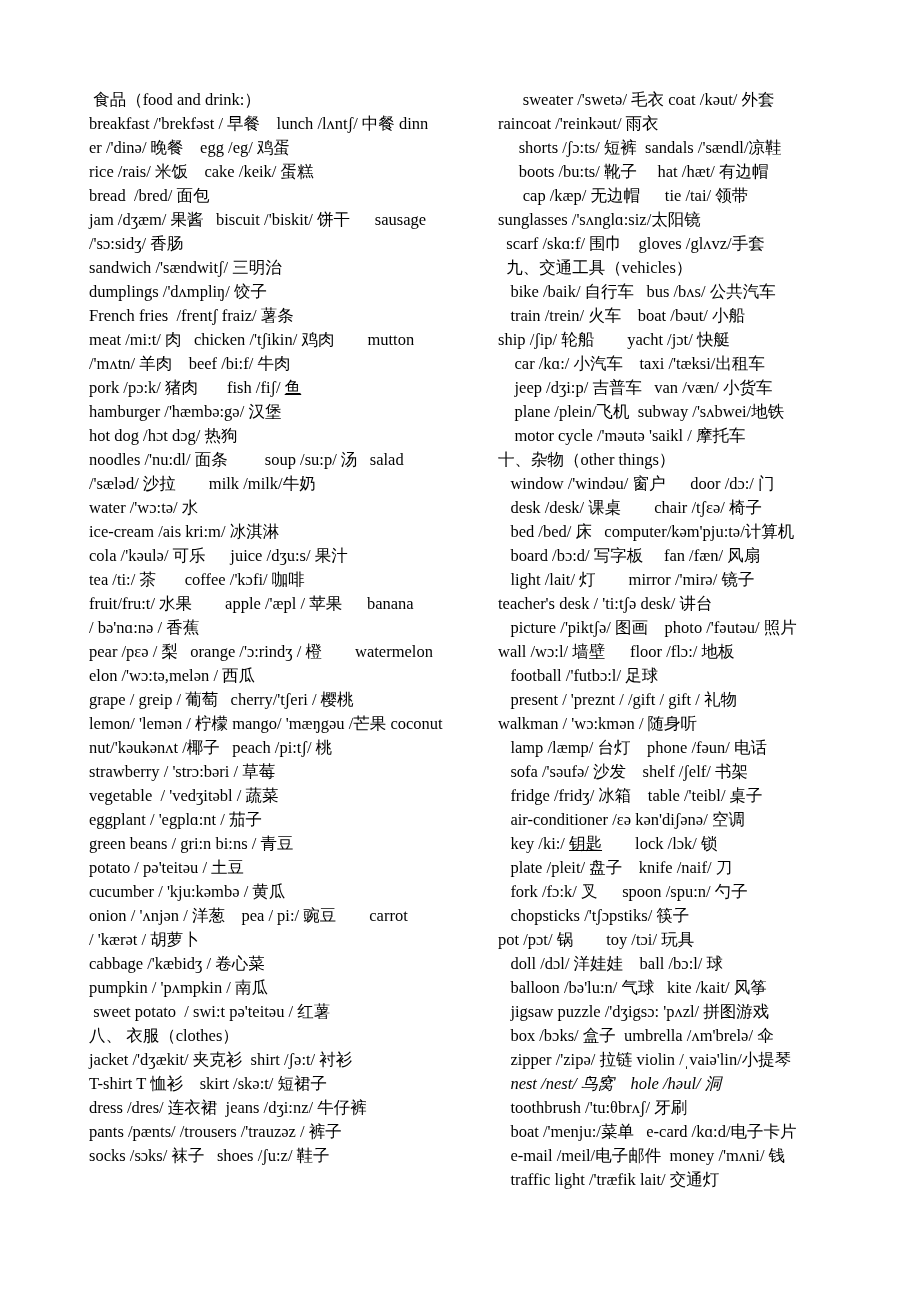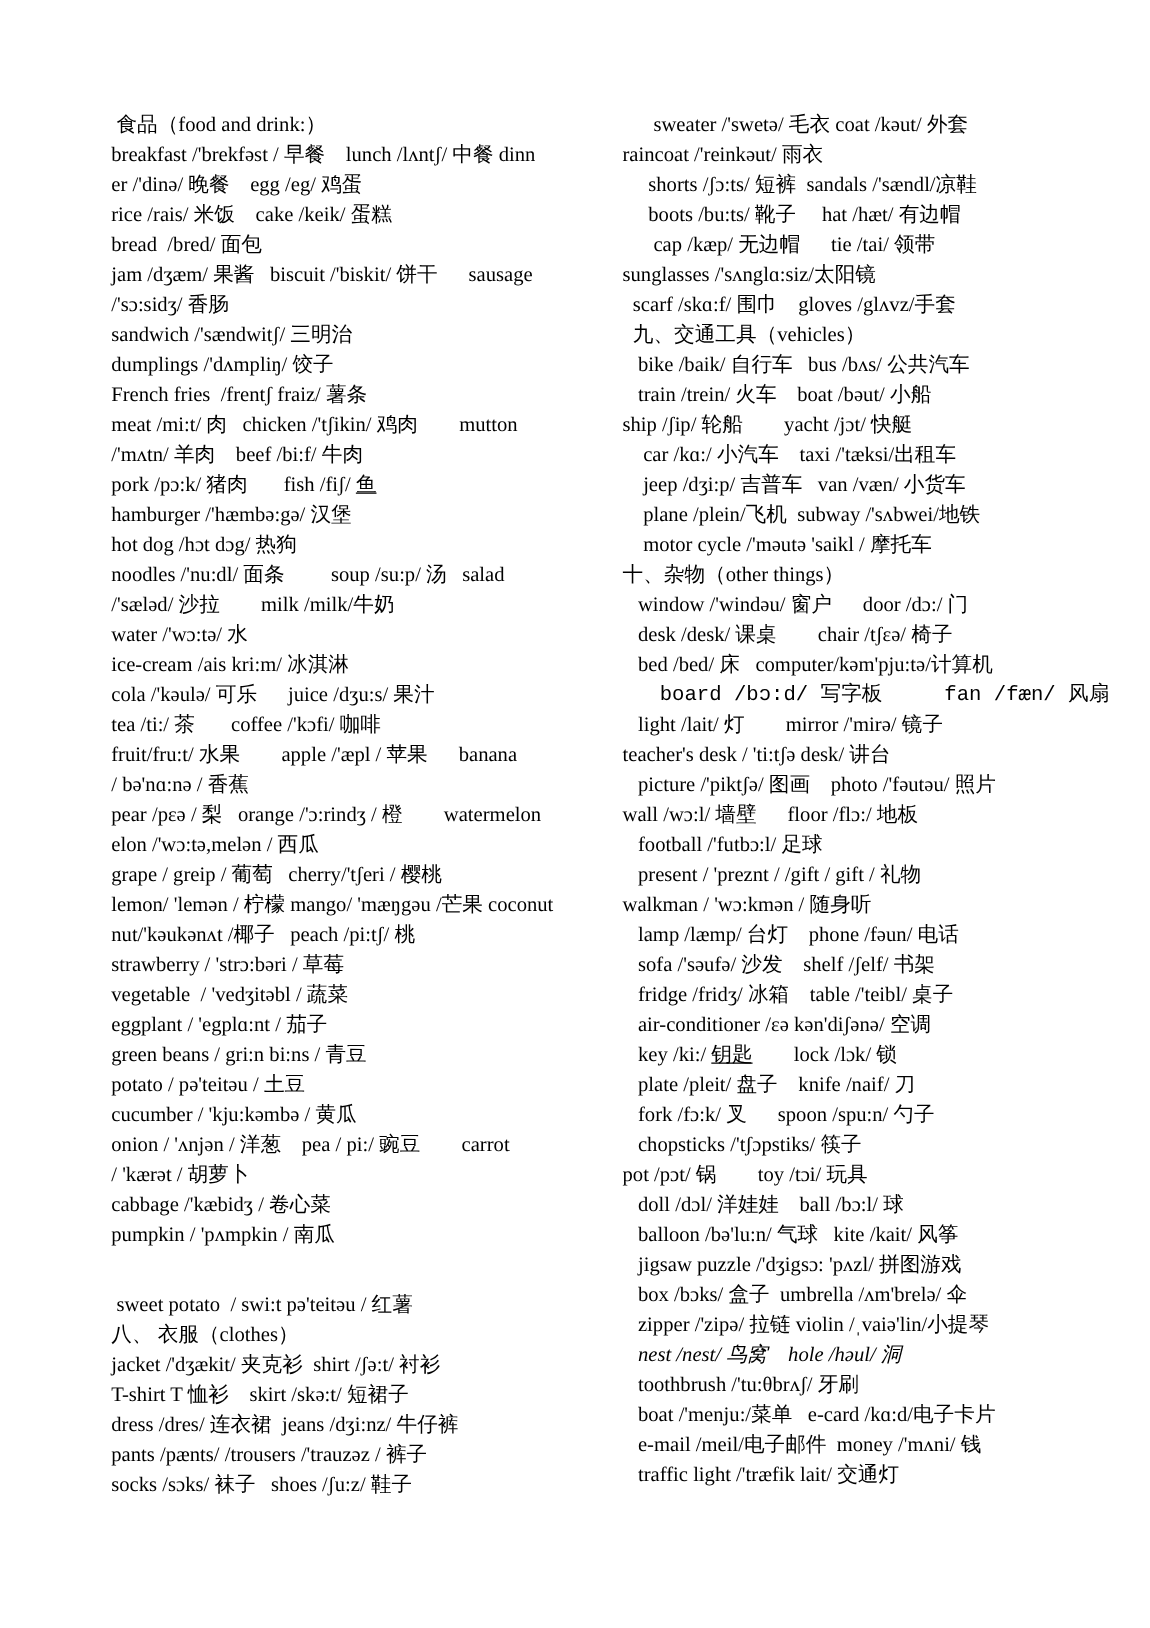--- a/index.html
+++ b/index.html
@@ -91,21 +91,21 @@
       <div class="ln" style="white-space: pre;">strawberry / 'strɔ:bəri / 草莓</div>
       <div class="ln" style="white-space: pre;">vegetable  / 'vedʒitəbl / 蔬菜</div>
       <div class="ln" style="white-space: pre;">eggplant / 'egplɑ:nt / 茄子</div>
       <div class="ln" style="white-space: pre;">green beans / gri:n bi:ns / 青豆</div>
       <div class="ln" style="white-space: pre;">potato / pə'teitəu / 土豆</div>
       <div class="ln" style="white-space: pre;">cucumber / 'kju:kəmbə / 黄瓜</div>
       <div class="ln" style="white-space: pre;">onion / 'ʌnjən / 洋葱    pea / pi:/ 豌豆        carrot</div>
       <div class="ln" style="white-space: pre;">/ 'kærət / 胡萝卜</div>
       <div class="ln" style="white-space: pre;">cabbage /'kæbidʒ / 卷心菜</div>
       <div class="ln" style="white-space: pre;">pumpkin / 'pʌmpkin / 南瓜</div>
-      <div class="ln" style="white-space: pre; margin-top: 32px;"> sweet potato  / swi:t pə'teitəu / 红薯</div>
+      <div class="ln" style="white-space: pre;"> sweet potato  / swi:t pə'teitəu / 红薯</div>
       <div class="ln" style="white-space: pre;">八、 衣服（clothes）</div>
       <div class="ln" style="white-space: pre;">jacket /'dʒækit/ 夹克衫  shirt /ʃə:t/ 衬衫</div>
       <div class="ln" style="white-space: pre;">T-shirt T 恤衫    skirt /skə:t/ 短裙子</div>
       <div class="ln" style="white-space: pre;">dress /dres/ 连衣裙  jeans /dʒi:nz/ 牛仔裤</div>
       <div class="ln" style="white-space: pre;">pants /pænts/ /trousers /'trauzəz / 裤子</div>
       <div class="ln" style="white-space: pre;">socks /sɔks/ 袜子   shoes /ʃu:z/ 鞋子</div>
     </div>
   <div class="col col-right">
       <div class="ln" style="white-space: pre;">      sweater /'swetə/ 毛衣 coat /kəut/ 外套</div>
       <div class="ln" style="white-space: pre;">raincoat /'reinkəut/ 雨衣</div>
@@ -119,21 +119,21 @@
       <div class="ln" style="white-space: pre;">   train /trein/ 火车    boat /bəut/ 小船</div>
       <div class="ln" style="white-space: pre;">ship /ʃip/ 轮船        yacht /jɔt/ 快艇</div>
       <div class="ln" style="white-space: pre;">    car /kɑ:/ 小汽车    taxi /'tæksi/出租车</div>
       <div class="ln" style="white-space: pre;">    jeep /dʒi:p/ 吉普车   van /væn/ 小货车</div>
       <div class="ln" style="white-space: pre;">    plane /plein/飞机  subway /'sʌbwei/地铁</div>
       <div class="ln" style="white-space: pre;">    motor cycle /'məutə 'saikl / 摩托车</div>
       <div class="ln" style="white-space: pre;">十、杂物（other things）</div>
       <div class="ln" style="white-space: pre;">   window /'windəu/ 窗户      door /dɔ:/ 门</div>
       <div class="ln" style="white-space: pre;">   desk /desk/ 课桌        chair /tʃɛə/ 椅子</div>
       <div class="ln" style="white-space: pre;">   bed /bed/ 床   computer/kəm'pju:tə/计算机</div>
-      <div class="ln" style="white-space: pre; font-family: Liberation Mono, monospace;">   board /bɔ:d/ 写字板     fan /fæn/ 风扇</div>
+      <div class="ln" style="white-space: pre;">   board /bɔ:d/ 写字板     fan /fæn/ 风扇</div>
       <div class="ln" style="white-space: pre;">   light /lait/ 灯        mirror /'mirə/ 镜子</div>
       <div class="ln" style="white-space: pre;">teacher's desk / 'ti:tʃə desk/ 讲台</div>
       <div class="ln" style="white-space: pre;">   picture /'piktʃə/ 图画    photo /'fəutəu/ 照片</div>
       <div class="ln" style="white-space: pre;">wall /wɔ:l/ 墙壁      floor /flɔ:/ 地板</div>
       <div class="ln" style="white-space: pre;">   football /'futbɔ:l/ 足球</div>
       <div class="ln" style="white-space: pre;">   present / 'preznt / /gift / gift / 礼物</div>
       <div class="ln" style="white-space: pre;">walkman / 'wɔ:kmən / 随身听</div>
       <div class="ln" style="white-space: pre;">   lamp /læmp/ 台灯    phone /fəun/ 电话</div>
       <div class="ln" style="white-space: pre;">   sofa /'səufə/ 沙发    shelf /ʃelf/ 书架</div>
       <div class="ln" style="white-space: pre;">   fridge /fridʒ/ 冰箱    table /'teibl/ 桌子</div>

